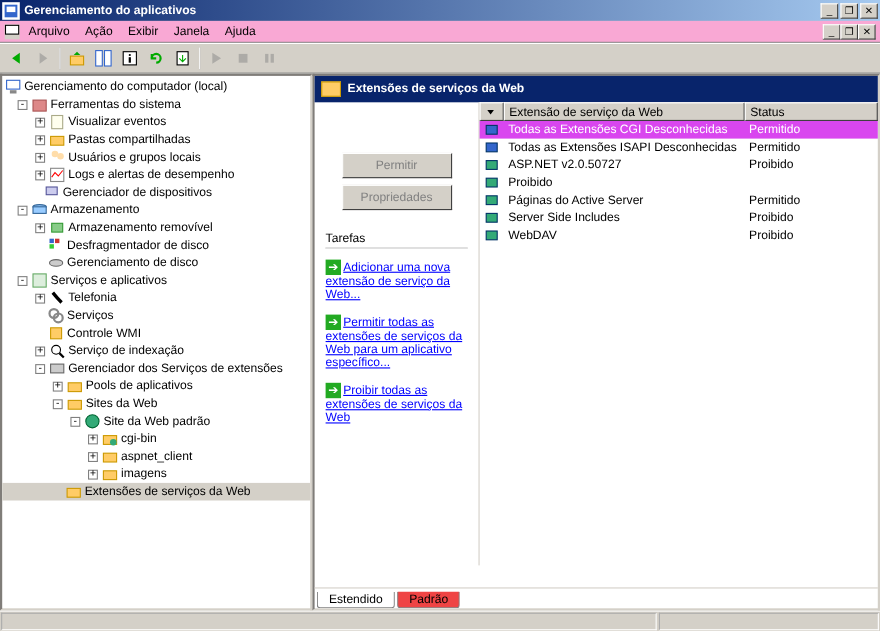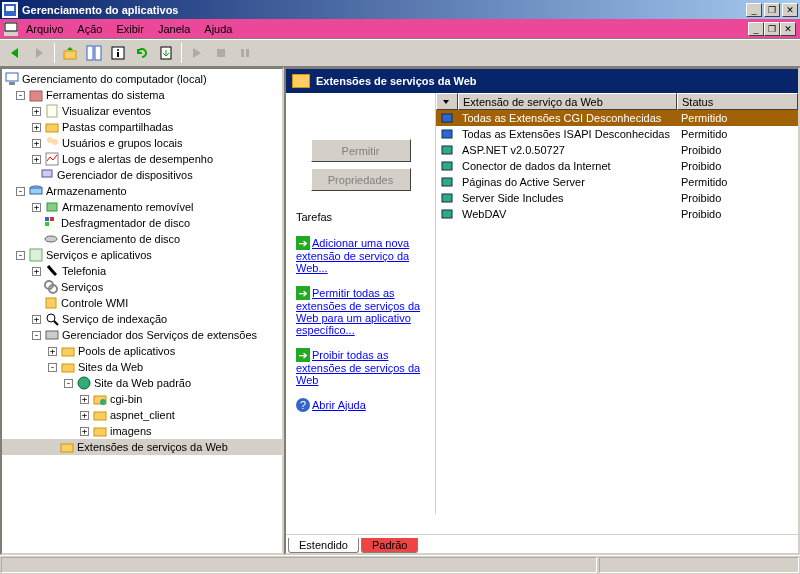--- a/index.html
+++ b/index.html
@@ -2,21 +2,21 @@
 <html><head>
 <meta charset="utf-8">
 <style>
 * { box-sizing: border-box; margin: 0; padding: 0; font-family: Tahoma, sans-serif; font-size: 11px; }
 body { background: #d4d0c8; width: 800px; height: 574px; overflow: hidden; }
 .titlebar { background: linear-gradient(to right, #08246b, #a6caf0); height: 19px; display: flex; align-items: center; padding: 0 2px; color: #fff; }
 .titlebar .icon { width: 16px; height: 16px; background: #fff; margin-right: 4px; display:flex;align-items:center;justify-content:center;}
 .titlebar .title { font-weight: bold; flex: 1; }
 .titlebar .winbtns { display: flex; gap: 2px; }
 .titlebar .winbtn { width: 16px; height: 14px; background: #d4d0c8; border: 1px solid #fff; border-right-color:#404040; border-bottom-color:#404040; font-size:9px; display:flex; align-items:center; justify-content:center; font-family: Arial; color:#000;}
-.menubar { background: #ec4899; height: 20px; display: flex; align-items: center; padding: 0 4px; gap: 2px; border-bottom: 1px solid #808080; }
+.menubar { background: #f9a8d4; height: 20px; display: flex; align-items: center; padding: 0 4px; gap: 2px; border-bottom: 1px solid #808080; }
 .menubar .menuitem { padding: 2px 6px; cursor: default; }
 .menubar .winbtns-inner { margin-left: auto; display:flex; gap:0;}
 .menubar .winbtn2 { width: 16px; height: 14px; background: #d4d0c8; border: 1px solid #fff; border-right-color:#404040; border-bottom-color:#404040; font-size:9px; display:flex; align-items:center; justify-content:center; color:#000;}
 .toolbar { background: #d4d0c8; height: 28px; display: flex; align-items: center; padding: 0 4px; gap: 2px; border-top: 1px solid #fff; border-bottom: 1px solid #808080;}
 .tbtn { width: 22px; height: 22px; display:flex; align-items:center; justify-content:center; cursor:default;}
 .tbtn.disabled { opacity: 0.5; }
 .tsep { width: 1px; height: 20px; background: #808080; border-right:1px solid #fff; margin: 0 2px;}
 .workspace { display: flex; height: 488px; }
 .tree-pane { width: 284px; background: #fff; border: 2px inset #d4d0c8; overflow: auto; padding: 2px 0;}
 .tree-node { white-space: nowrap; display: flex; align-items: center; height: 16px; cursor: default;}
@@ -33,21 +33,21 @@
 .task-panel button.enabled { color:#000;}
 .task-panel .tarefas-label { margin-top: 20px; }
 .task-panel .hr { height:1px; background:#808080; border-bottom:1px solid #fff; margin: 2px 0 10px 0;}
 .task-link { display:block; margin-bottom: 12px; color:#00f; text-decoration: underline; cursor:pointer;}
 .task-link .green-arrow { display:inline-block; width:14px; height:14px; background:#2a2; color:#fff; text-align:center; line-height:14px; margin-right:2px; text-decoration:none;}
 .task-link .blue-q { display:inline-block; width:14px; height:14px; background:#36c; color:#fff; border-radius:50%; text-align:center; line-height:14px; margin-right:2px;}
 .list-panel { flex:1; }
 .list-header { display:flex; height:17px; background:#d4d0c8;}
 .list-header .col { border:1px solid #fff; border-right-color:#404040; border-bottom-color:#404040; padding:1px 4px; display:flex; align-items:center;}
 .list-row { display:flex; height:16px; align-items:center;}
-.list-row.selected { background:#a16207; color:#fff;}
+.list-row.selected { background:#d946ef; color:#fff;}
 .list-row .cell { padding: 0 4px; display:flex; align-items:center; gap:3px;}
 .list-row .ric { width:14px; height:14px; display:inline-flex;align-items:center;justify-content:center;}
 .tabs-row { height: 19px; display:flex; align-items:flex-end; padding-left:2px; border-top:1px solid #d4d0c8;margin-top:20px;}
 .tab { padding: 1px 10px; border:1px solid #808080; border-top:none; border-bottom-left-radius:3px; border-bottom-right-radius:3px; background:#fff; margin-right:2px;}
 .tab.inactive { background:#ef4444;}
 .statusbar { height: 19px; background:#d4d0c8; border-top:1px solid #fff; display:flex;}
 .statusbar .panel { flex:1; border:1px inset #fff; margin:1px;}
 svg { display:block;}
 </style>
 </head>
@@ -390,21 +390,20 @@
 
       <div class="task-panel">
         <div style="height:30px"></div>
         <button>Permitir</button>
         <button>Propriedades</button>
         <div class="tarefas-label">Tarefas</div>
         <div class="hr"></div>
         <a class="task-link"><span class="green-arrow">➔</span><span>Adicionar uma nova extensão de serviço da Web...</span></a>
         <a class="task-link"><span class="green-arrow">➔</span><span>Permitir todas as extensões de serviços da Web para um aplicativo específico...</span></a>
         <a class="task-link"><span class="green-arrow">➔</span><span>Proibir todas as extensões de serviços da Web</span></a>
-        <a class="task-link"><span class="blue-q">?</span><span>Abrir Ajuda</span></a>
       </div>
 
       <div class="list-panel">
         <div class="list-header">
           <div class="col" style="width:22px">
               <svg width="10" height="10">
                 <path d="M2 3 L8 3 L5 7 Z" fill="#000"></path>
               </svg>
             </div>
           <div class="col" style="width:219px">Extensão de serviço da Web</div>
@@ -445,21 +444,20 @@
               <div class="cell" style="flex:1">Proibido</div>
             </div>
             <div class="list-row">
               <div class="cell" style="width:22px">
                 <span class="ric">
                   <svg width="14" height="14">
                     <rect x="2" y="3" width="10" height="8" fill="#3a7" stroke="#036"></rect>
                   </svg>
                 </span>
               </div>
-              <div class="cell" style="width:219px">Conector de dados da Internet</div>
               <div class="cell" style="flex:1">Proibido</div>
             </div>
             <div class="list-row">
               <div class="cell" style="width:22px">
                 <span class="ric">
                   <svg width="14" height="14">
                     <rect x="2" y="3" width="10" height="8" fill="#3a7" stroke="#036"></rect>
                   </svg>
                 </span>
               </div>

